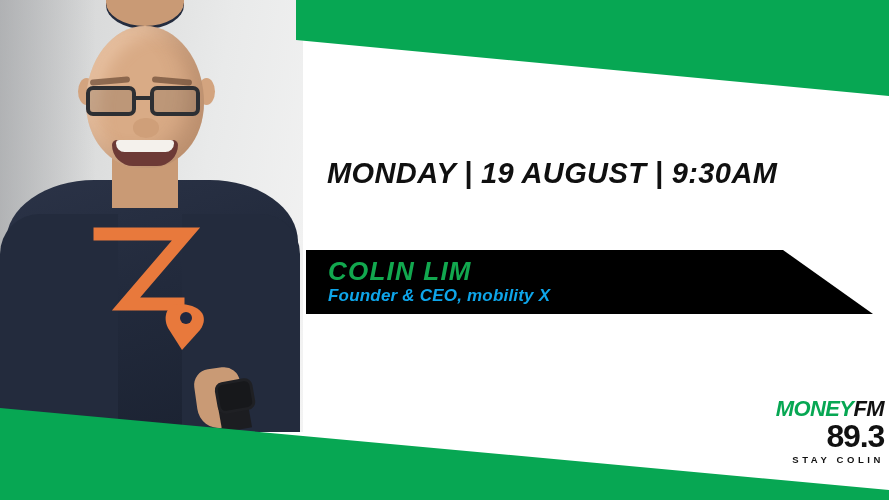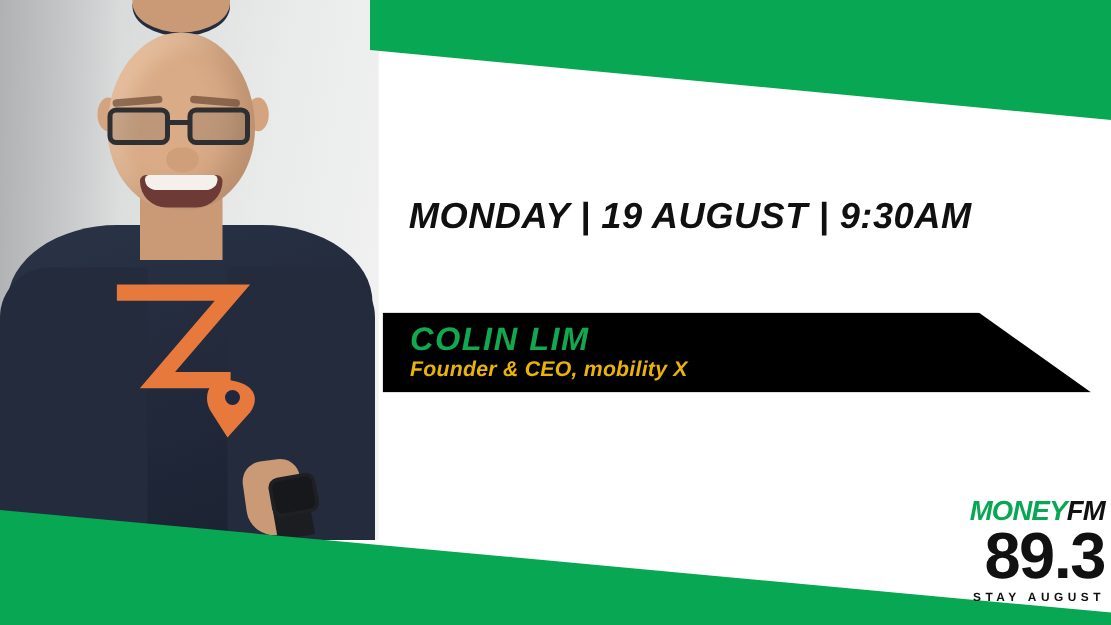--- a/index.html
+++ b/index.html
@@ -247,21 +247,21 @@
     white-space: nowrap;
   }
   .guest-role {
     position: absolute;
     left: 22px;
     top: 36px;
     font-size: 17px;
     font-weight: 700;
     font-style: italic;
     letter-spacing: 0.2px;
-    color: #eab308;
+    color: #0ea5e9;
     white-space: nowrap;
   }
 
   
   .station-logo {
     position: absolute;
     left: 772px;
     top: 398px;
     width: 112px;
     text-align: right;
@@ -271,21 +271,21 @@
     font-size: 22px;
     font-weight: 700;
     font-style: italic;
     letter-spacing: -0.6px;
     white-space: nowrap;
   }
   .logo-money { color: #07a753; }
   .logo-fm    { color: #111111; }
   .logo-freq {
     margin-top: 1px;
-    font-size: 52px;
+    font-size: 32px;
     font-weight: 700;
     color: #111111;
     letter-spacing: -1.2px;
     line-height: .96;
   }
   .logo-tag {
     margin-top: 3px;
     font-size: 9.5px;
     font-weight: 700;
     color: #111111;
@@ -343,16 +343,16 @@
   </div>
 
   <div class="name-banner">
     <div class="guest-name">COLIN LIM</div>
     <div class="guest-role">Founder &amp; CEO, mobility X</div>
   </div>
 
   <div class="station-logo">
     <div class="logo-row1"><span class="logo-money">MONEY</span><span class="logo-fm">FM</span></div>
     <div class="logo-freq">89.3</div>
-    <div class="logo-tag">STAY AUGUST</div>
+    <div class="logo-tag">STAY COLIN</div>
   </div>
 
 </div>
 
 </body></html>

